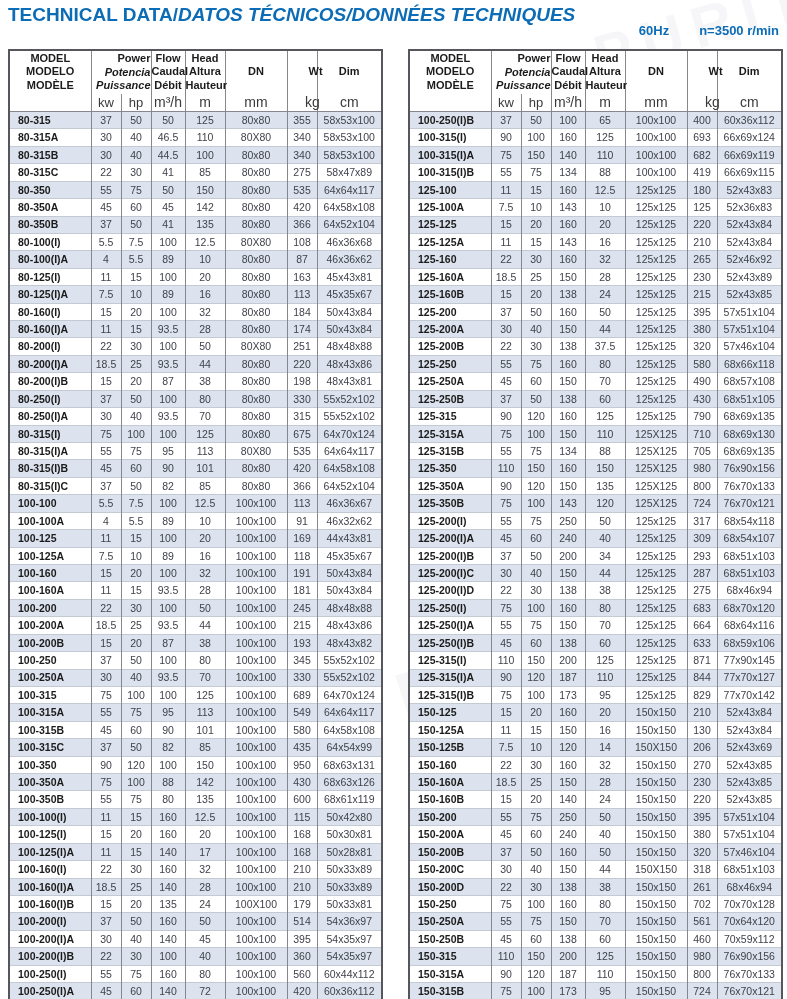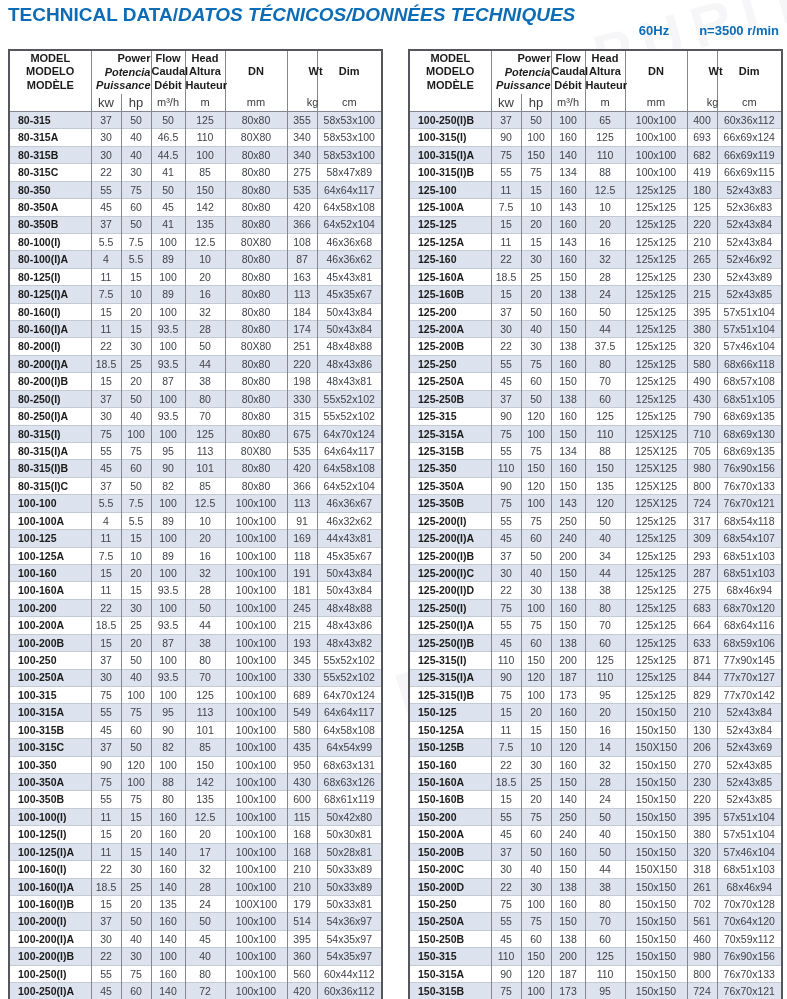--- a/index.html
+++ b/index.html
@@ -58,21 +58,21 @@
   .lbl {
     flex: 1 1 auto;
     display: flex; flex-direction: column; justify-content: center;
     font-size: 11px; line-height: 13.5px; text-align: center;
   }
   .lbl span { display: block; }
   .lbl .it { }
   .unit {
     height: 18px; flex: 0 0 18px;
     display: flex; align-items: center; justify-content: center;
-    font-size: 11px; font-weight: normal; color: #3a3a3a;
+    font-size: 14px; font-weight: normal; color: #3a3a3a;
   }
   th.power { vertical-align: middle; }
   th.power .plbl { font-size: 11px; line-height: 13.5px; text-align: right; }
   th.power .plbl span { display: block; }
   th.power .plbl .it { font-style: italic; }
   .hrow2 th {
     height: 18px;
     font-size: 13px; font-weight: normal; color: #3a3a3a;
     text-align: center; vertical-align: middle;
   }

